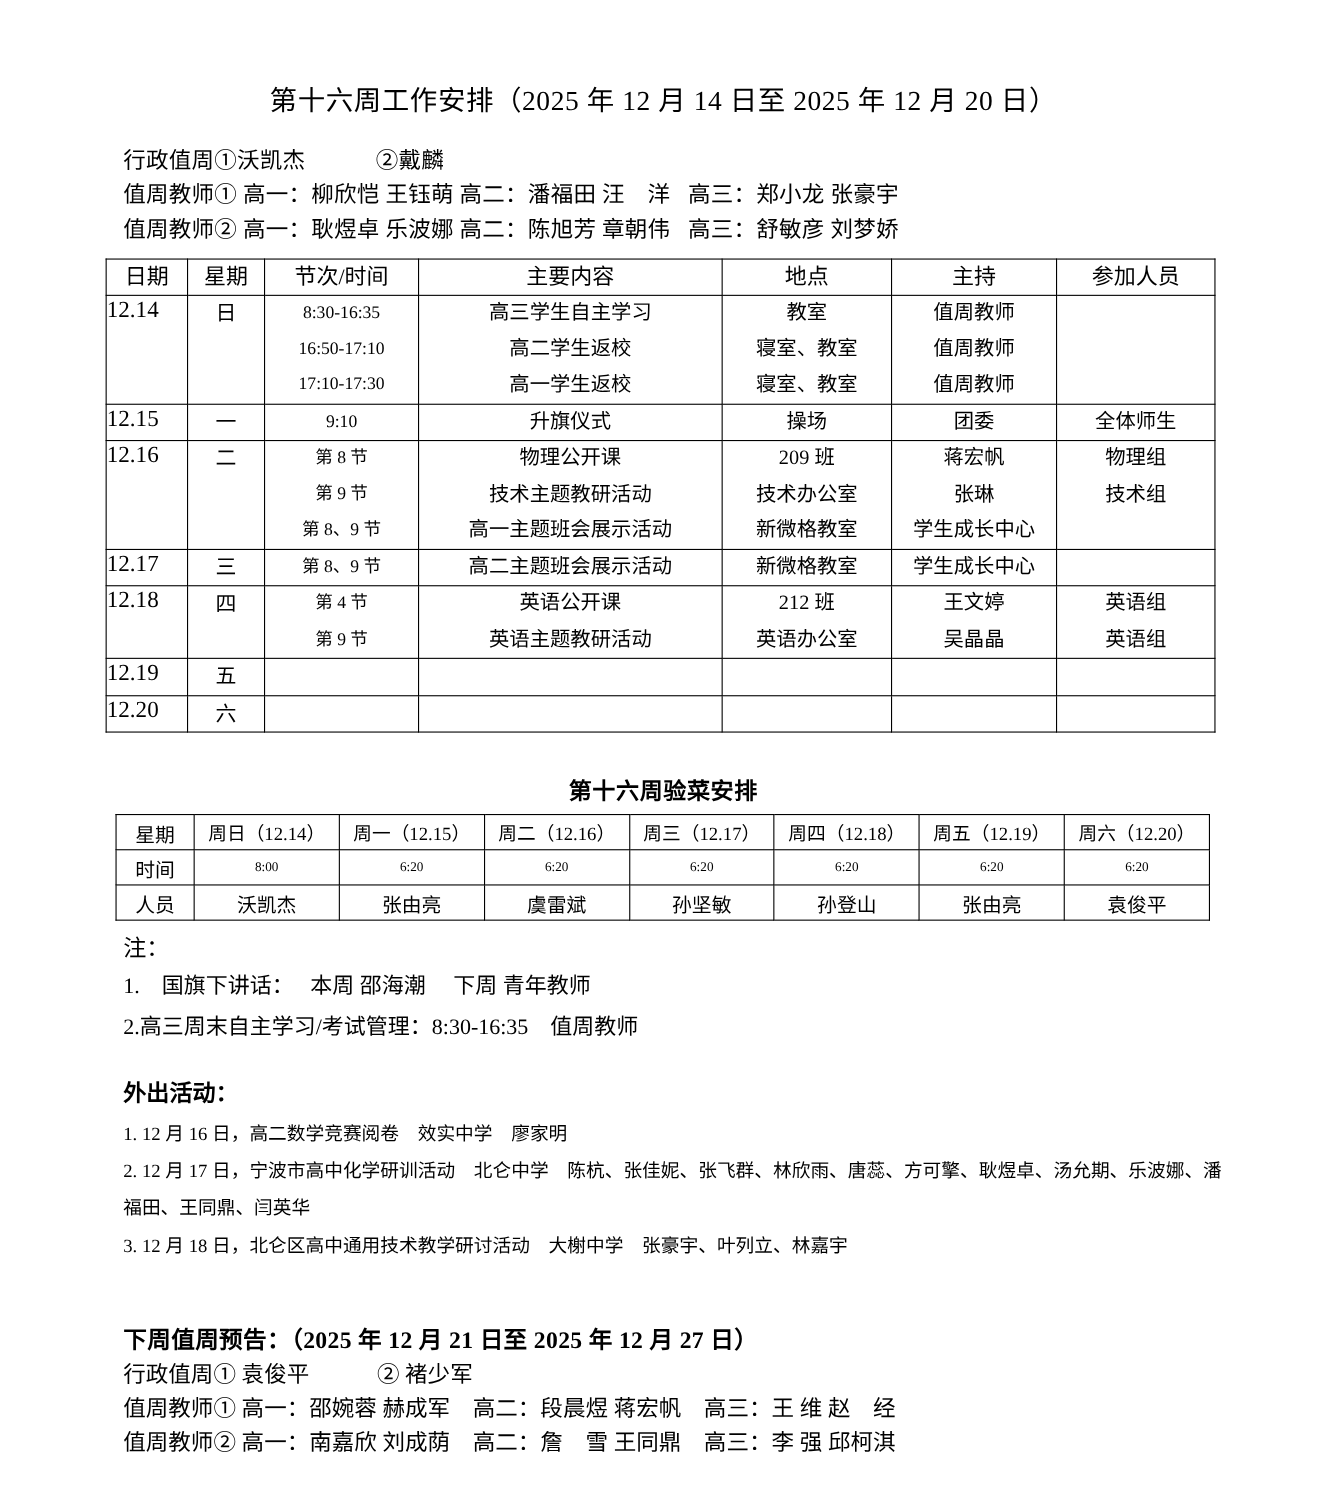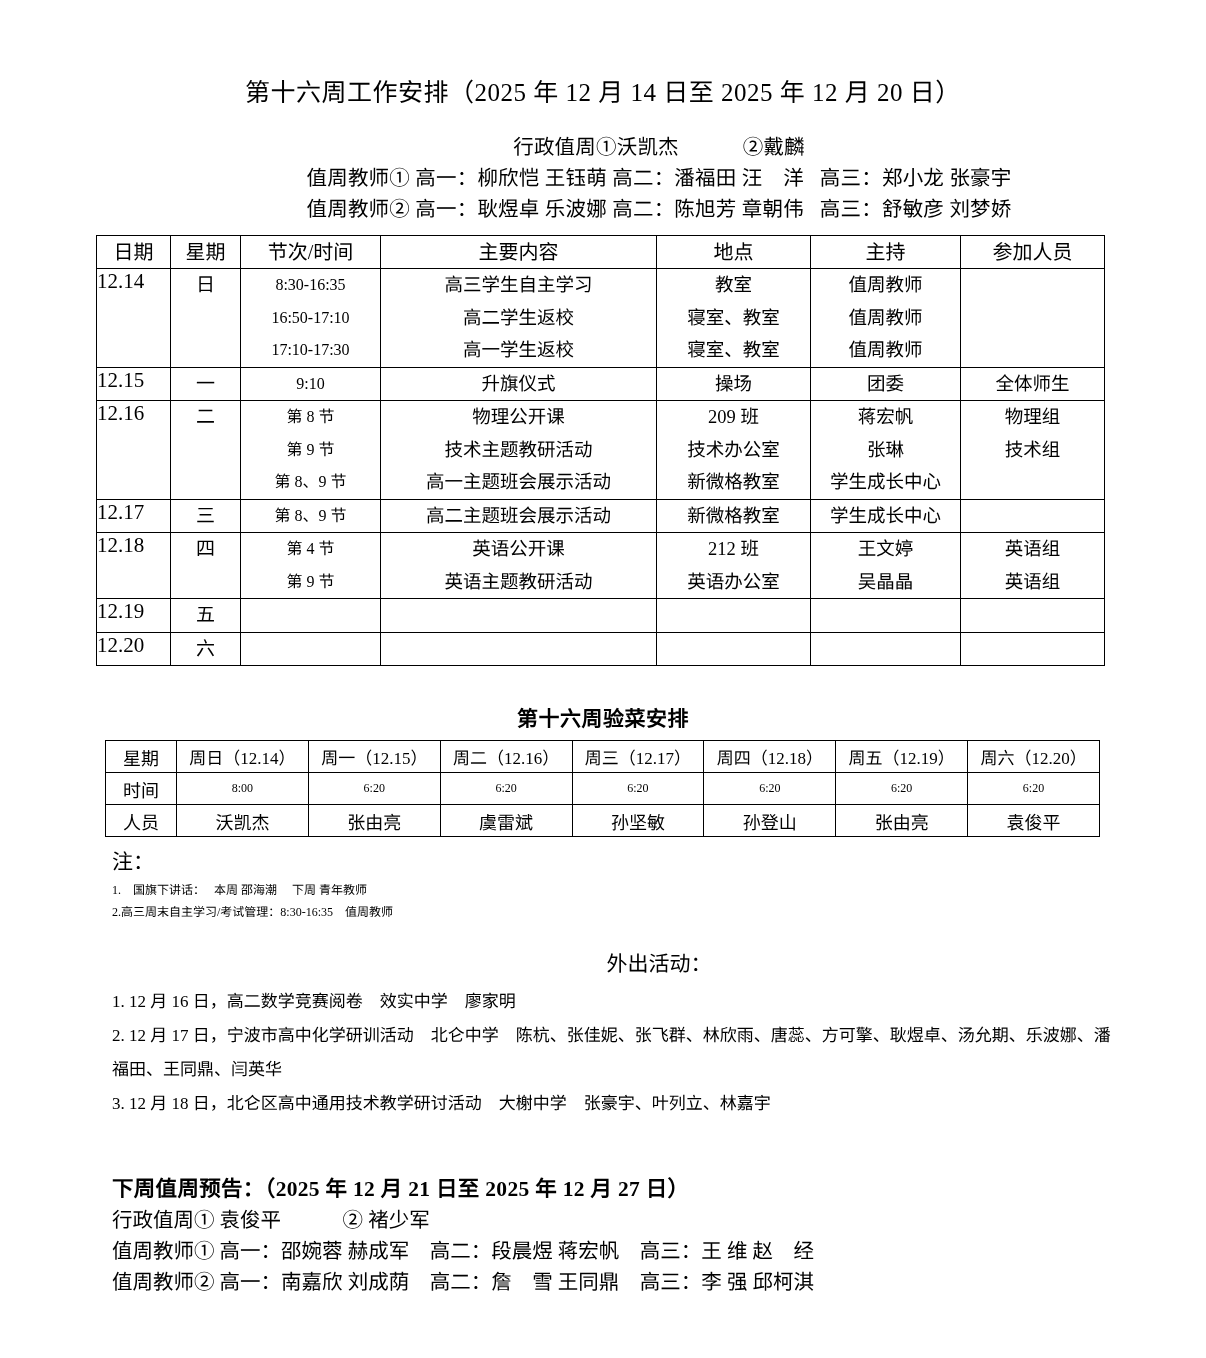--- a/index.html
+++ b/index.html
@@ -33,21 +33,20 @@
     padding-top: 78px;
     line-height: 1.2;
   }
 
   
   .duty-block {
     margin: 24px 0 0 112px;
     font-size: 20.5px;
     line-height: 1.52;
     letter-spacing: 0.2px;
-    text-align: center;
   }
   .duty-line { white-space: pre; }
 
   
   table.main-table {
     border-collapse: collapse;
     margin: 10px 0 0 96px;
     width: 1008px;
     table-layout: fixed;
     font-size: 17.5px;
@@ -120,35 +119,34 @@
 
   
   .notes {
     margin: 10px 0 0 112px;
   }
   .notes-head {
     font-size: 21px;
     line-height: 1.5;
   }
   .note-line {
-    font-size: 12px;
+    font-size: 20px;
     line-height: 1.85;
     white-space: pre;
   }
 
   
   .outing {
     margin: 26px 0 0 112px;
   }
   .outing-head {
     font-size: 21px;
-    font-weight: normal;
+    font-weight: bold;
     line-height: 1.5;
     margin-bottom: 4px;
-    text-align: center;
   }
   .outing-line {
     font-size: 17px;
     line-height: 2.0;
     white-space: pre-wrap;
     max-width: 1000px;
   }
 
   
   .nextweek {

